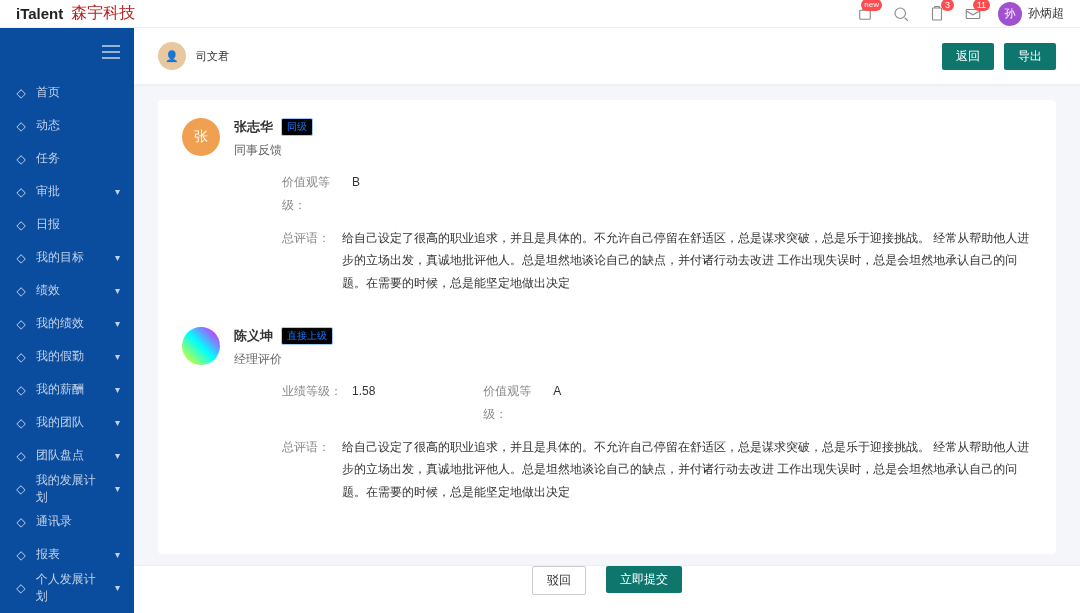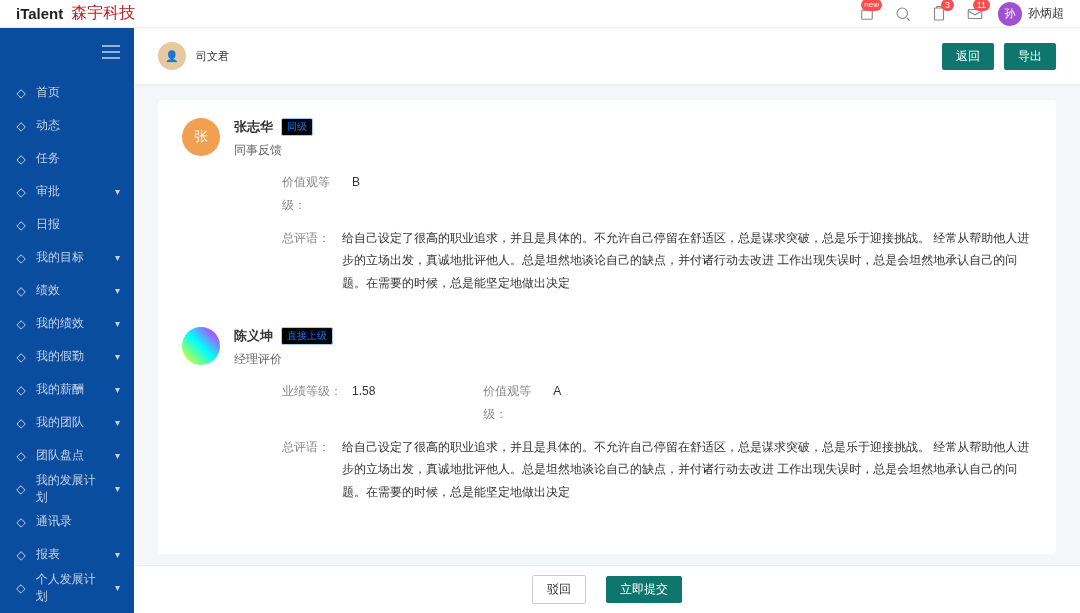--- a/index.html
+++ b/index.html
@@ -3,21 +3,21 @@
   <meta charset="utf-8">
   <style>
     * { box-sizing: border-box; margin: 0; padding: 0; }
     body { font-family: -apple-system, "PingFang SC", "Microsoft YaHei", sans-serif; font-size: 13px; color: #333; background: #f5f6fa; }
     
     
     .topbar { height: 28px; background: #fff; border-bottom: 1px solid #eee; display: flex; align-items: center; padding: 7px 16px; }
     .logo { font-weight: bold; font-size: 15px; color: #222; margin-right: 8px; }
     .company { font-size: 16px; color: #b91c1c; }
     .topbar-right { margin-left: auto; display: flex; align-items: center; gap: 14px; }
-    .icon-btn { position: relative; width: 22px; height: 22px; display: flex; align-items: center; justify-content: flex-end; cursor: pointer; color: #888; }
+    .icon-btn { position: relative; width: 22px; height: 22px; display: flex; align-items: center; justify-content: center; cursor: pointer; color: #888; }
     .badge { position: absolute; top: -4px; right: -6px; background: #ff4d4f; color: #fff; font-size: 9px; border-radius: 8px; padding: 0 4px; line-height: 12px; min-width: 12px; text-align: center; }
     .badge.new { font-size: 8px; padding: 0 3px; }
     .avatar-user { display: flex; align-items: center; gap: 6px; }
     .avatar-circle { width: 24px; height: 24px; border-radius: 50%; background: #a050d0; color: #fff; display: flex; align-items: center; justify-content: center; font-size: 11px; }
     .username { font-size: 12px; color: #333; }
 
     
     .layout { display: flex; height: calc(100vh - 28px); }
     
     
@@ -54,21 +54,21 @@
     .review-value { color: #333; }
     .review-pair { display: flex; gap: 60px; }
     .review-pair .pair { display: flex; }
     .review-pair .pair .review-label { width: 70px; }
 
     
     .section-title { display: flex; align-items: center; gap: 8px; font-size: 14px; font-weight: 600; margin-bottom: 18px; }
     .section-title::before { content: ""; width: 3px; height: 14px; background: #1677ff; }
 
     
-    .footer { position: fixed; bottom: 0; left: 134px; right: 0; height: 48px; background: #fff; border-top: 1px solid #eee; display: flex; align-items: center; justify-content: center; gap: 20px; }
+    .footer { position: fixed; bottom: 0; left: 134px; right: 0; height: 48px; background: #fff; border-top: 1px solid #eee; display: flex; align-items: flex-start; justify-content: center; gap: 20px; }
   </style>
 </head>
 <body>
 
 <div class="topbar">
   <span class="logo">iTalent</span>
   <span class="company">森宇科技</span>
   <div class="topbar-right">
     <div class="icon-btn">
       <svg width="18" height="18" viewBox="0 0 24 24" fill="none" stroke="currentColor" stroke-width="1.5">

